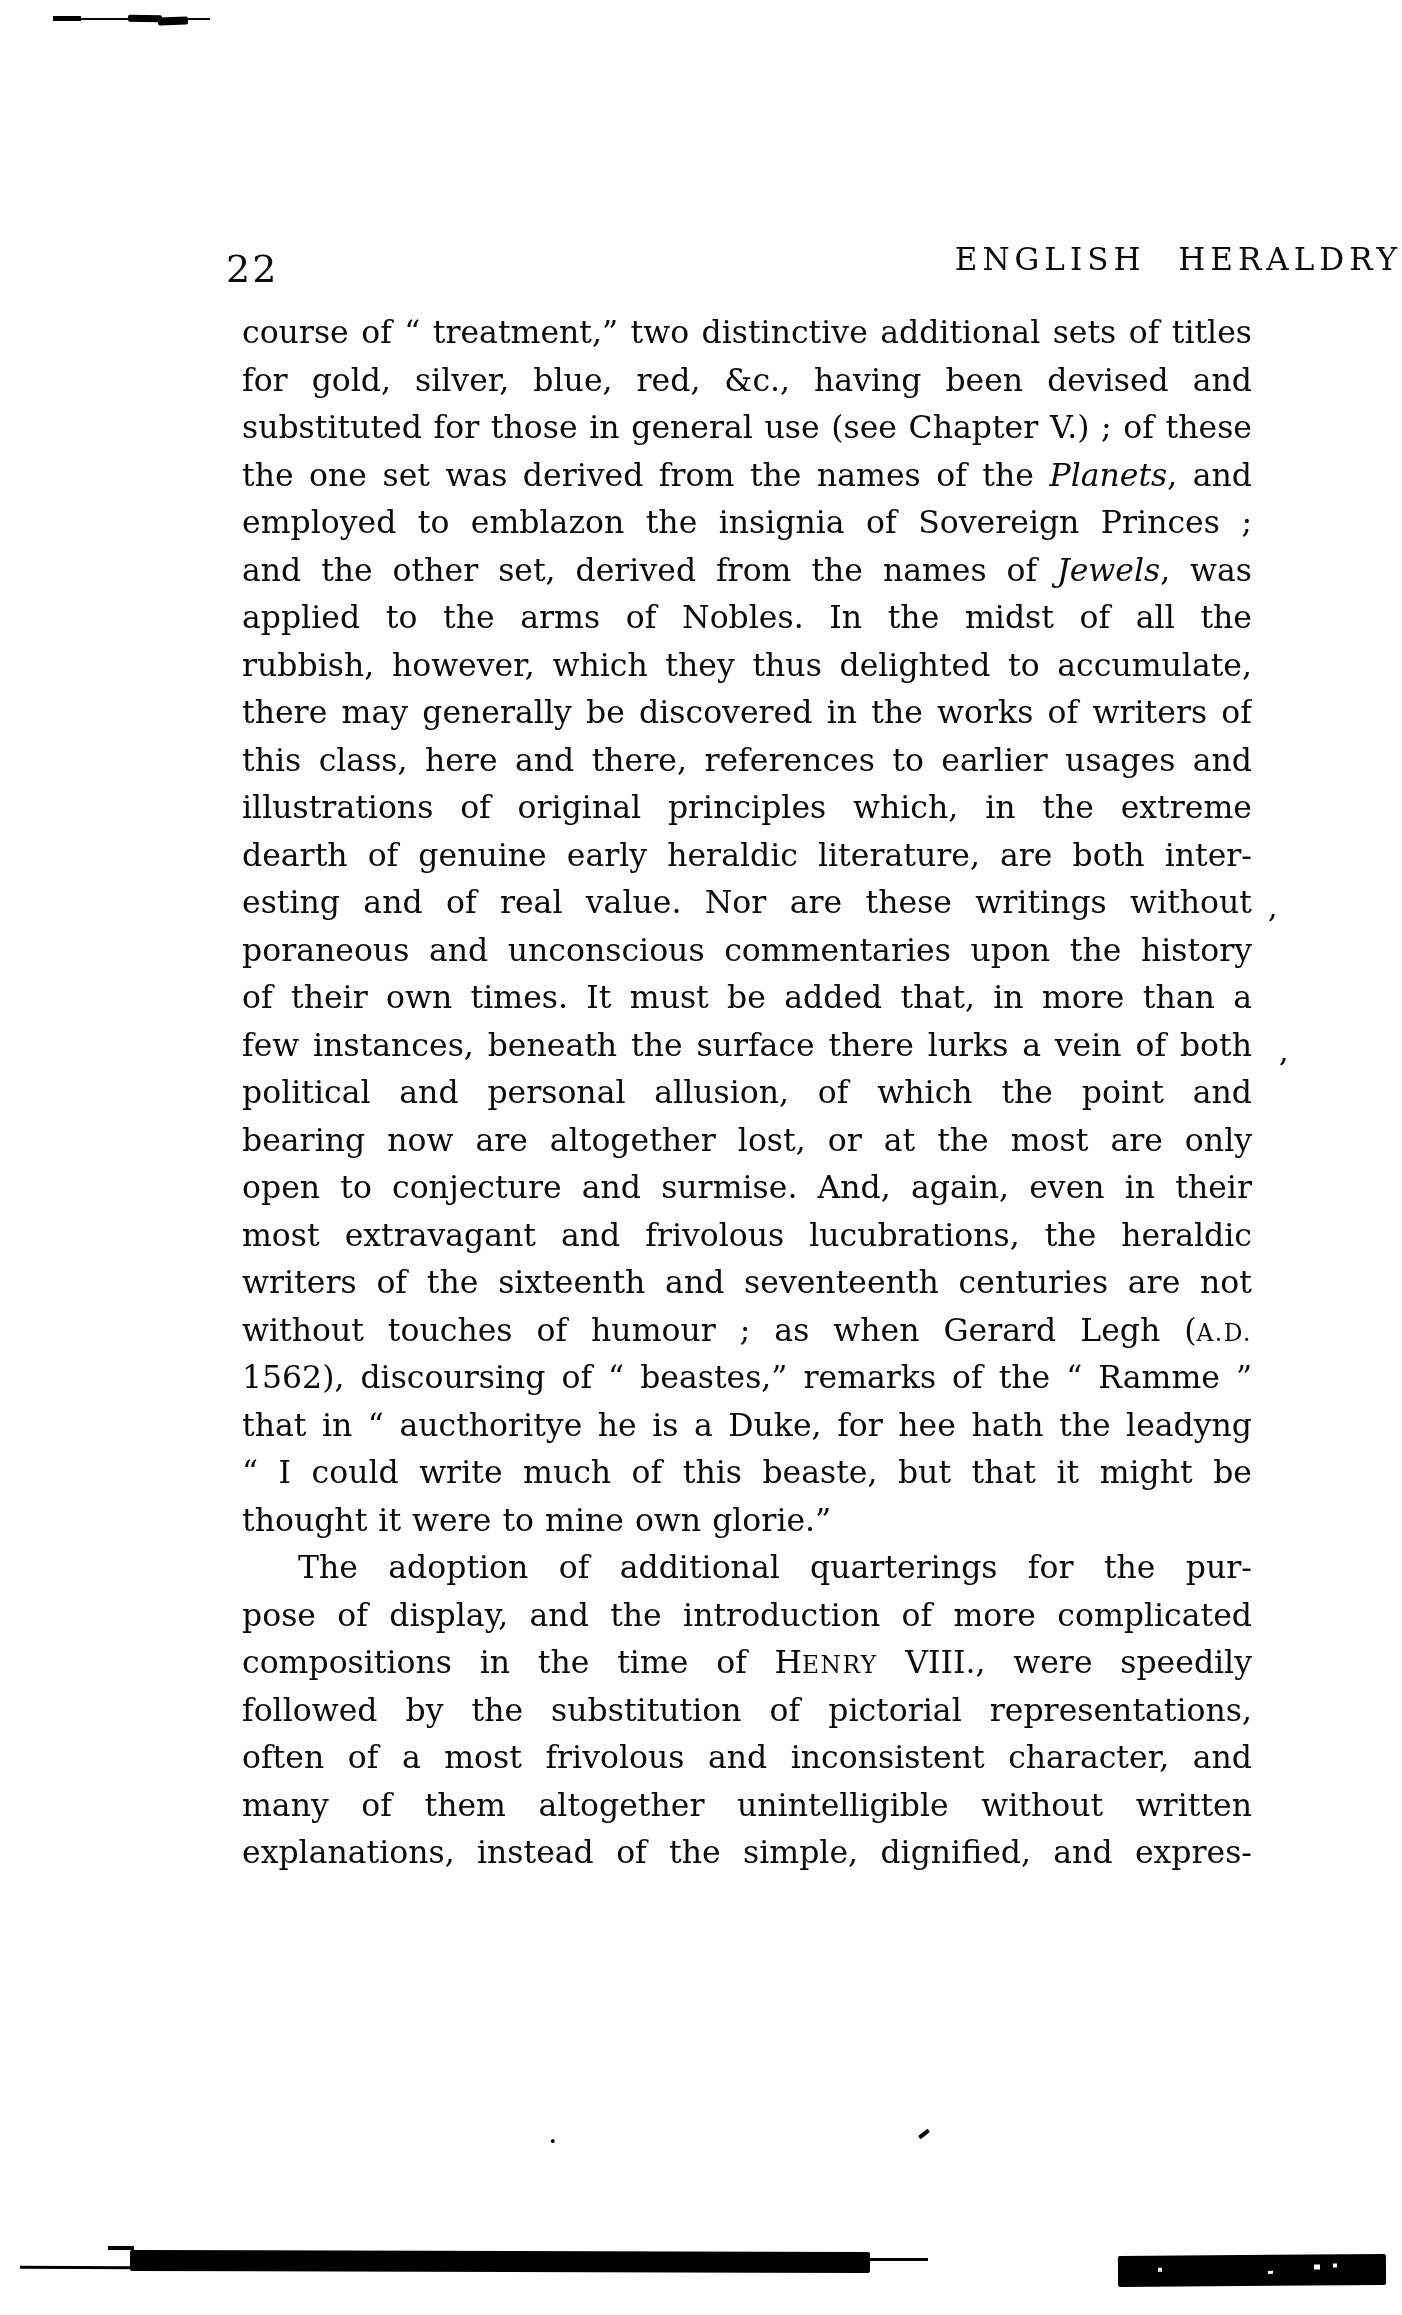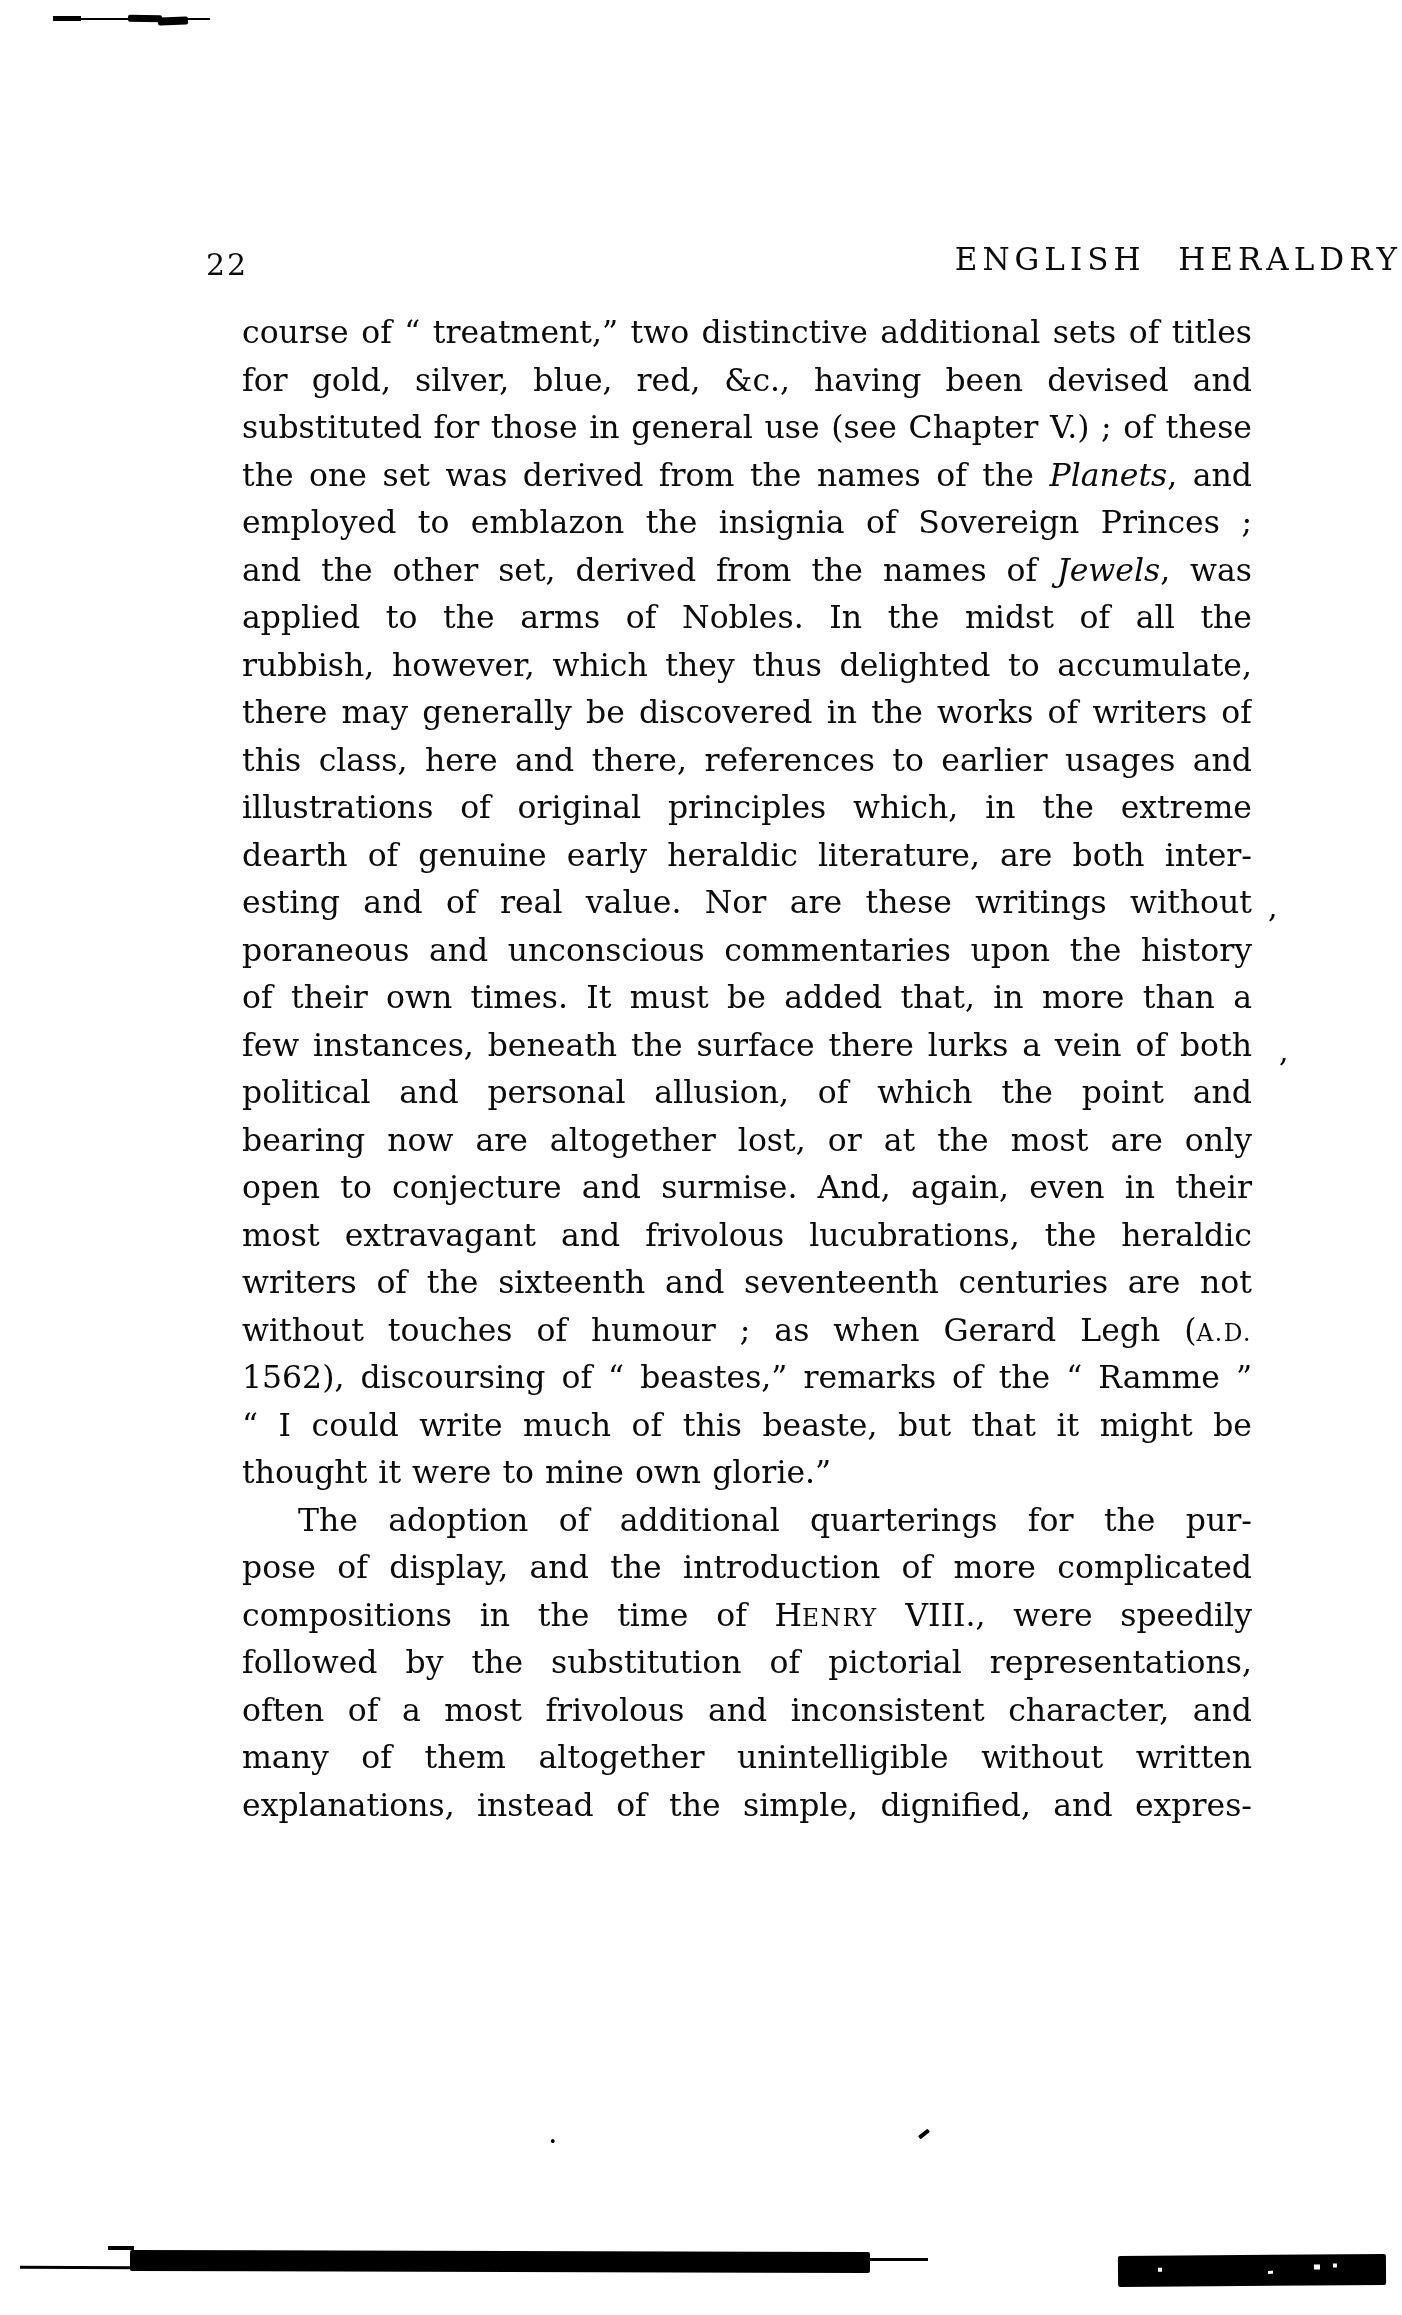--- a/index.html
+++ b/index.html
@@ -9,22 +9,22 @@
     height: 2315px;
     background: #ffffff;
     color: #0b0b0b;
     font-family: "DejaVu Serif", serif;
     overflow: hidden;
   }
 
   
   .header { position: absolute; top: 241px; left: 0; width: 100%; height: 40px; }
   .pagenum {
-    position: absolute; left: 206px; top: 6px;
-    font-size: 30px; letter-spacing: 2px; text-align: right;
+    position: absolute; left: 226px; top: 6px;
+    font-size: 38px; letter-spacing: 2px; text-align: right;
   }
   .title {
     position: absolute; left: 0; width: 100%;
     text-align: right;
     font-size: 31px; letter-spacing: 5px; word-spacing: 18px;
   }
 
   
   .text-block {
     position: absolute; left: 242px; top: 292px; width: 1010px;
@@ -102,20 +102,21 @@
       <div class="line"><span>poraneous and unconscious commentaries upon the history</span></div>
       <div class="line"><span>of their own times.  It must be added that, in more than a</span></div>
       <div class="line"><span>few instances, beneath the surface there lurks a vein of both</span></div>
       <div class="line"><span>political and personal allusion, of which the point and</span></div>
       <div class="line"><span>bearing now are altogether lost, or at the most are only</span></div>
       <div class="line"><span>open to conjecture and surmise.  And, again, even in their</span></div>
       <div class="line"><span>most extravagant and frivolous lucubrations, the heraldic</span></div>
       <div class="line"><span>writers of the sixteenth and seventeenth centuries are not</span></div>
       <div class="line"><span>without touches of humour ; as when Gerard Legh (</span><span class="sc">A.D.</span></div>
       <div class="line"><span>1562), discoursing of “ beastes,” remarks of the “ Ramme ”</span></div>
+      <div class="line"><span>that in “ aucthoritye he is a Duke, for hee hath the leadyng</span></div>
       <div class="line"><span>“ I could write much of this beaste, but that it might be</span></div>
       <div class="line no-justify"><span>thought it were to mine own glorie.”</span></div>
       <div class="line indent"><span>The adoption of additional quarterings for the pur-</span></div>
       <div class="line"><span>pose of display, and the introduction of more complicated</span></div>
       <div class="line"><span>compositions in the time of H</span><span class="sc">ENRY</span><span> VIII., were speedily</span></div>
       <div class="line"><span>followed by the substitution of pictorial representations,</span></div>
       <div class="line"><span>often of a most frivolous and inconsistent character, and</span></div>
       <div class="line"><span>many of them altogether unintelligible without written</span></div>
       <div class="line"><span>explanations, instead of the simple, dignified, and expres-</span></div>
     </div>

